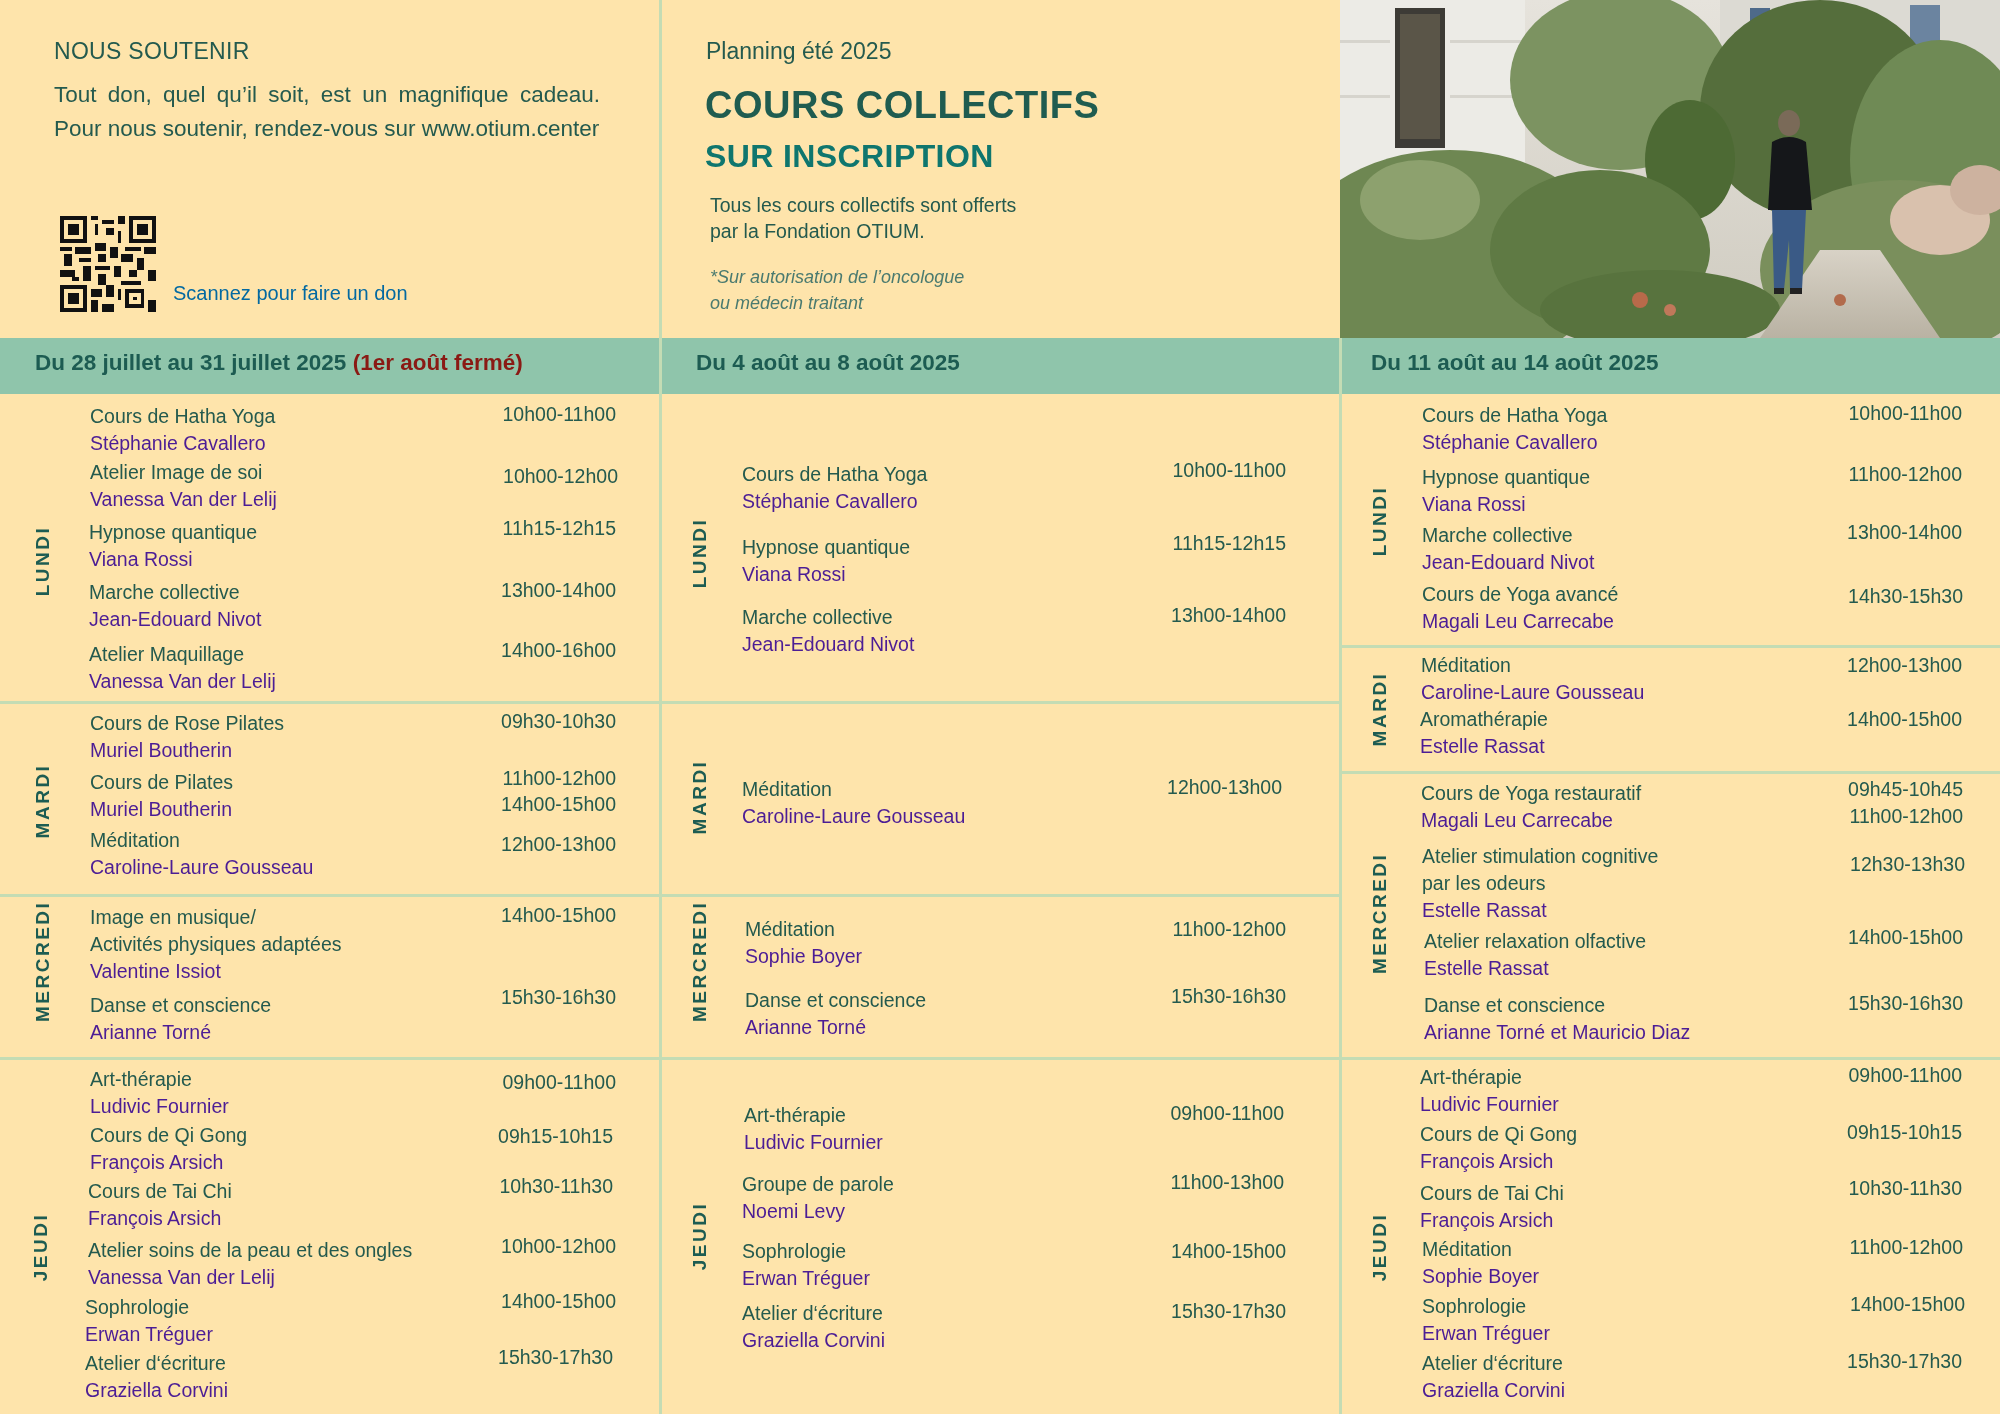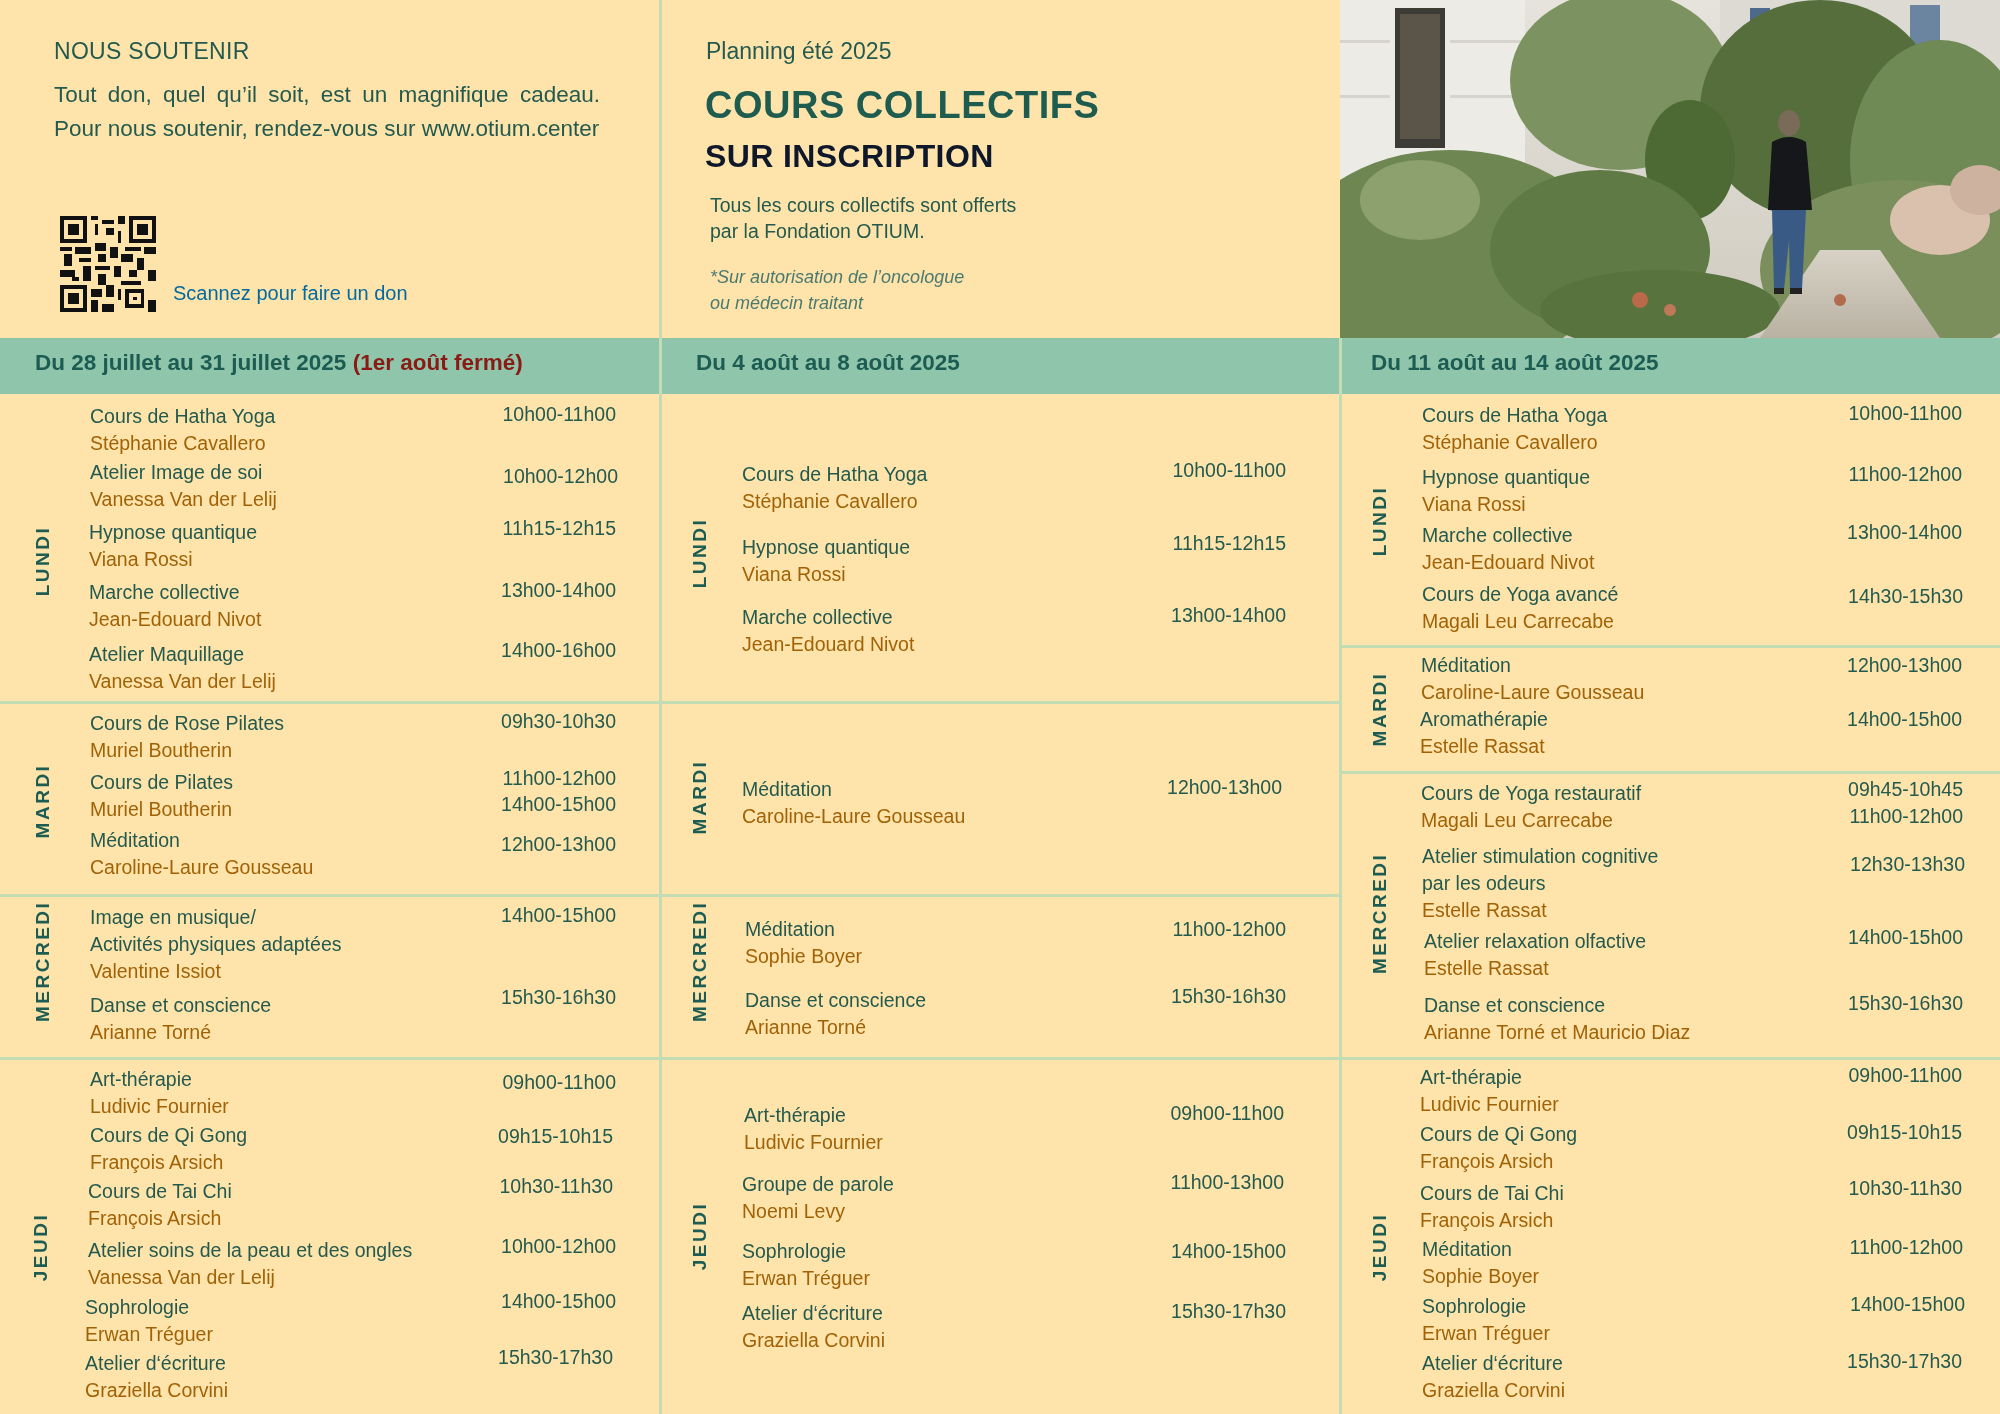--- a/index.html
+++ b/index.html
@@ -13,21 +13,21 @@
   .abs { position: absolute; }
 
   
   .support-title { left: 54px; top: 38px; font-size: 23px; letter-spacing: 0.3px; color: #245a4e; }
   .support-text { left: 54px; top: 78px; width: 546px; font-size: 22.5px; line-height: 34px; text-align: justify; color: #245a4e; }
   .qr { left: 60px; top: 216px; width: 96px; height: 96px; }
   .qr-caption { left: 173px; top: 282px; font-size: 20px; color: #0369a1; }
 
   .plan-sub { left: 706px; top: 38px; font-size: 23px; color: #245a4e; }
   .plan-title { left: 705px; top: 84px; font-size: 38px; font-weight: bold; letter-spacing: 0.5px; color: #1f5c50; }
-  .plan-title2 { left: 705px; top: 138px; font-size: 32px; font-weight: bold; letter-spacing: 0.4px; color: #0f172a; }
+  .plan-title2 { left: 705px; top: 138px; font-size: 32px; font-weight: bold; letter-spacing: 0.4px; color: #0f766e; }
   .plan-note { left: 710px; top: 192px; font-size: 19.5px; line-height: 26px; color: #245a4e; }
   .plan-asterisk { left: 710px; top: 264px; font-size: 18px; line-height: 26px; font-style: italic; color: #4a7a6f; }
 
   .photo { left: 1340px; top: 0; width: 660px; height: 338px; overflow: hidden; }
 
   
   .band { left: 0; top: 338px; width: 2000px; height: 56px; background: #8fc5ab; }
   .band-label { top: 350px; font-size: 22.5px; font-weight: bold; color: #1d5c52; }
   .band-label .closed { color: #8a1a14; }
 
@@ -38,21 +38,21 @@
   
   .day {
     font-size: 19px; font-weight: bold; letter-spacing: 2.5px; color: #1d5c52;
     transform: rotate(-90deg); transform-origin: center center; white-space: nowrap;
     text-align: center;
   }
 
   
   .entry { font-size: 19.5px; line-height: 27px; }
   .entry .title { color: #245a4e; display: block; }
-  .entry .name { color: #a16207; display: block; }
+  .entry .name { color: #4c1d95; display: block; }
   .time { font-size: 19.5px; color: #245a4e; text-align: right; white-space: nowrap; }
 </style>
 </head>
 <body>
 
 <div class="abs support-title">NOUS SOUTENIR</div>
 <div class="abs support-text">Tout don, quel qu’il soit, est un magnifique cadeau. Pour nous soutenir, rendez-vous sur www.otium.center</div>
 <div class="abs qr">
   <svg width="96" height="96" viewBox="0 0 25 25" shape-rendering="crispEdges">
     <rect width="25" height="25" fill="#fee4ab"></rect>

